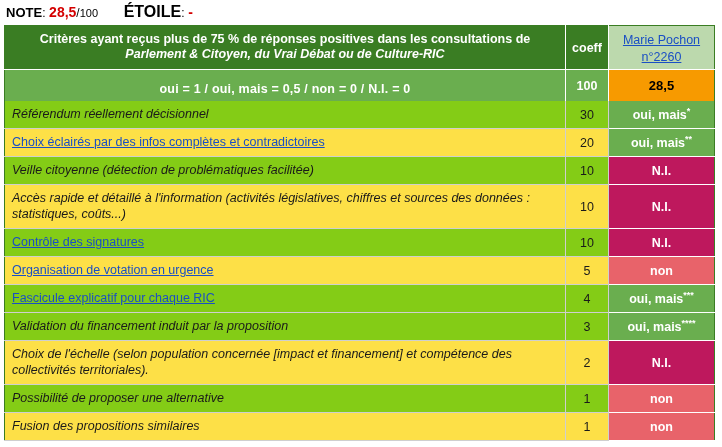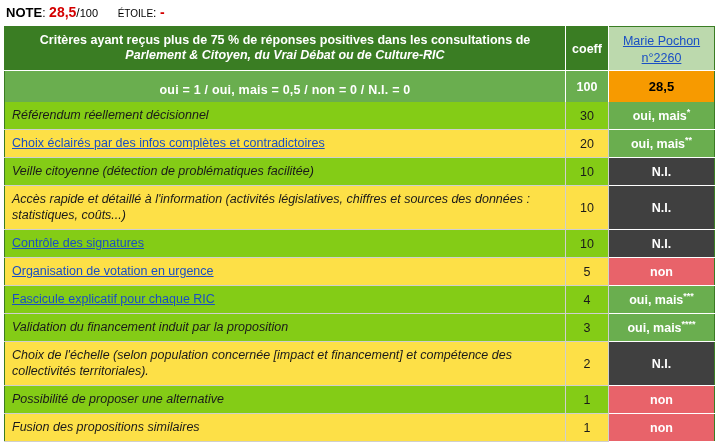--- a/index.html
+++ b/index.html
@@ -36,23 +36,23 @@
   .score-line .max {
     font-weight: normal;
     font-size: 11px;
     color: #000;
   }
   .score-line .slash {
     font-weight: normal;
     font-size: 12px;
   }
   .score-line .star-label {
-    font-size: 10px;
-    font-weight: normal;
-    margin-left: 16px;
+    font-size: 16px;
+    font-weight: bold;
+    margin-left: 22px;
   }
   .score-line .star-value {
     color: #d40000;
     font-weight: bold;
     font-size: 14px;
   }
 
   
   .grid-wrap {
     margin-left: 4px;
@@ -170,21 +170,21 @@
     border-bottom: 1px solid #ffffff;
     padding: 3px 0;
   }
   td.ans sup { font-size: 9px; vertical-align: super; line-height: 0; }
 
   tr.alt td.crit, tr.alt td.coeff { background: #84cc16; }
   tr.plain td.crit, tr.plain td.coeff { background: #fde047; }
 
   .a-oui   { background: #6aae4f; }
   .a-non   { background: #e8636a; }
-  .a-ni    { background: #404040; }
+  .a-ni    { background: #be185d; }
 </style>
 </head>
 <body>
 
 <div class="score-line">
   <span class="lbl">NOTE</span><span class="sep">:</span>
   <span class="value">28,5</span><span class="slash">/</span><span class="max">100</span>
   <span class="star-label">ÉTOILE</span><span class="sep">:</span>
   <span class="star-value">-</span>
 </div>

